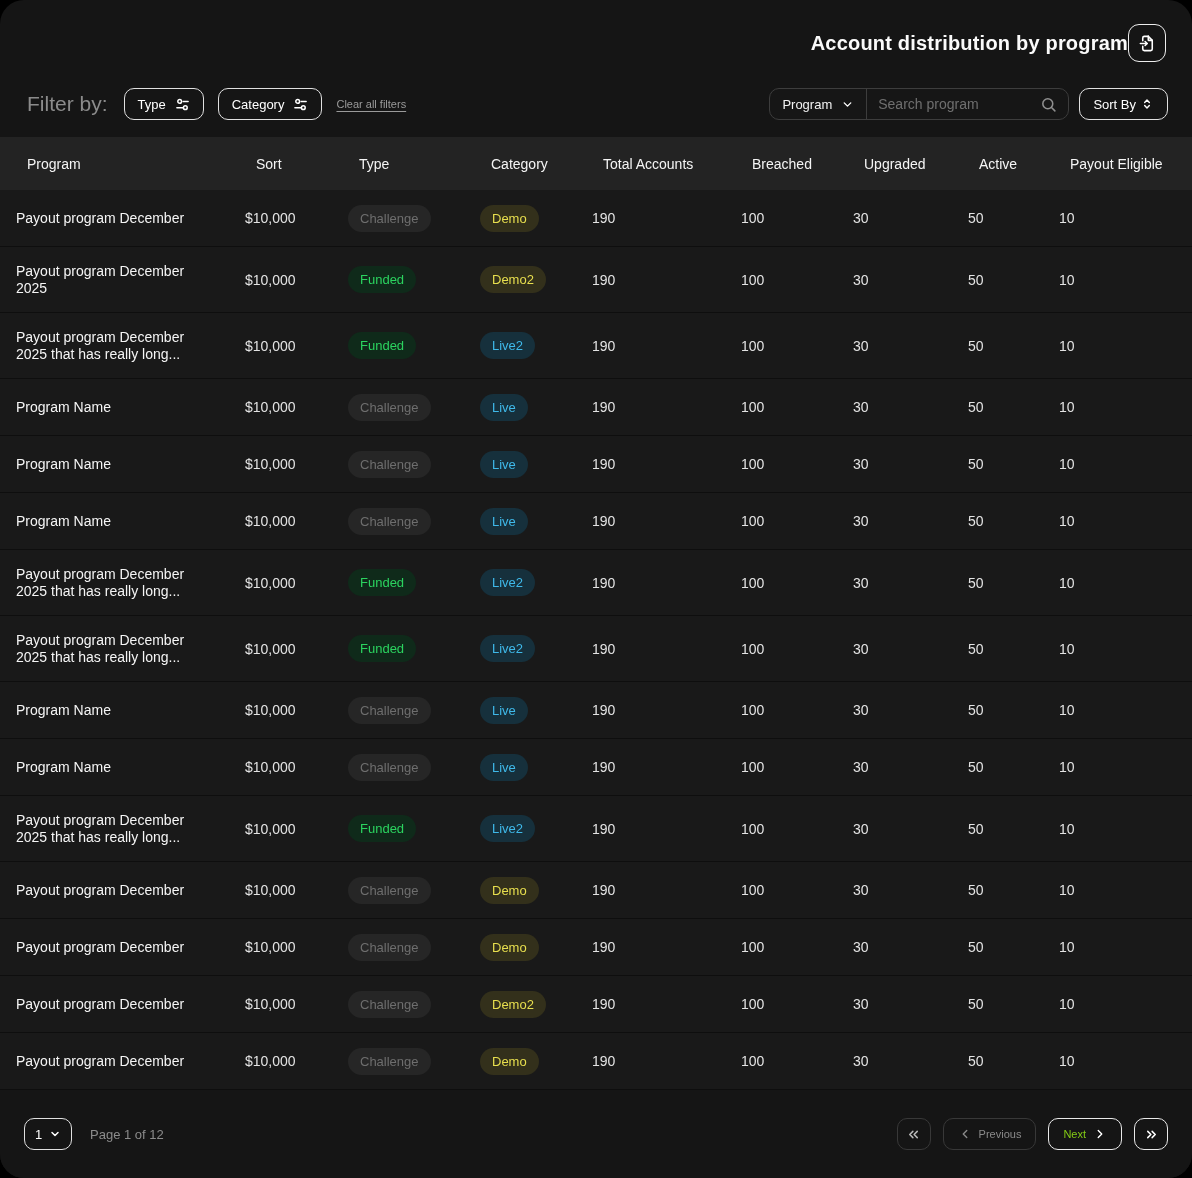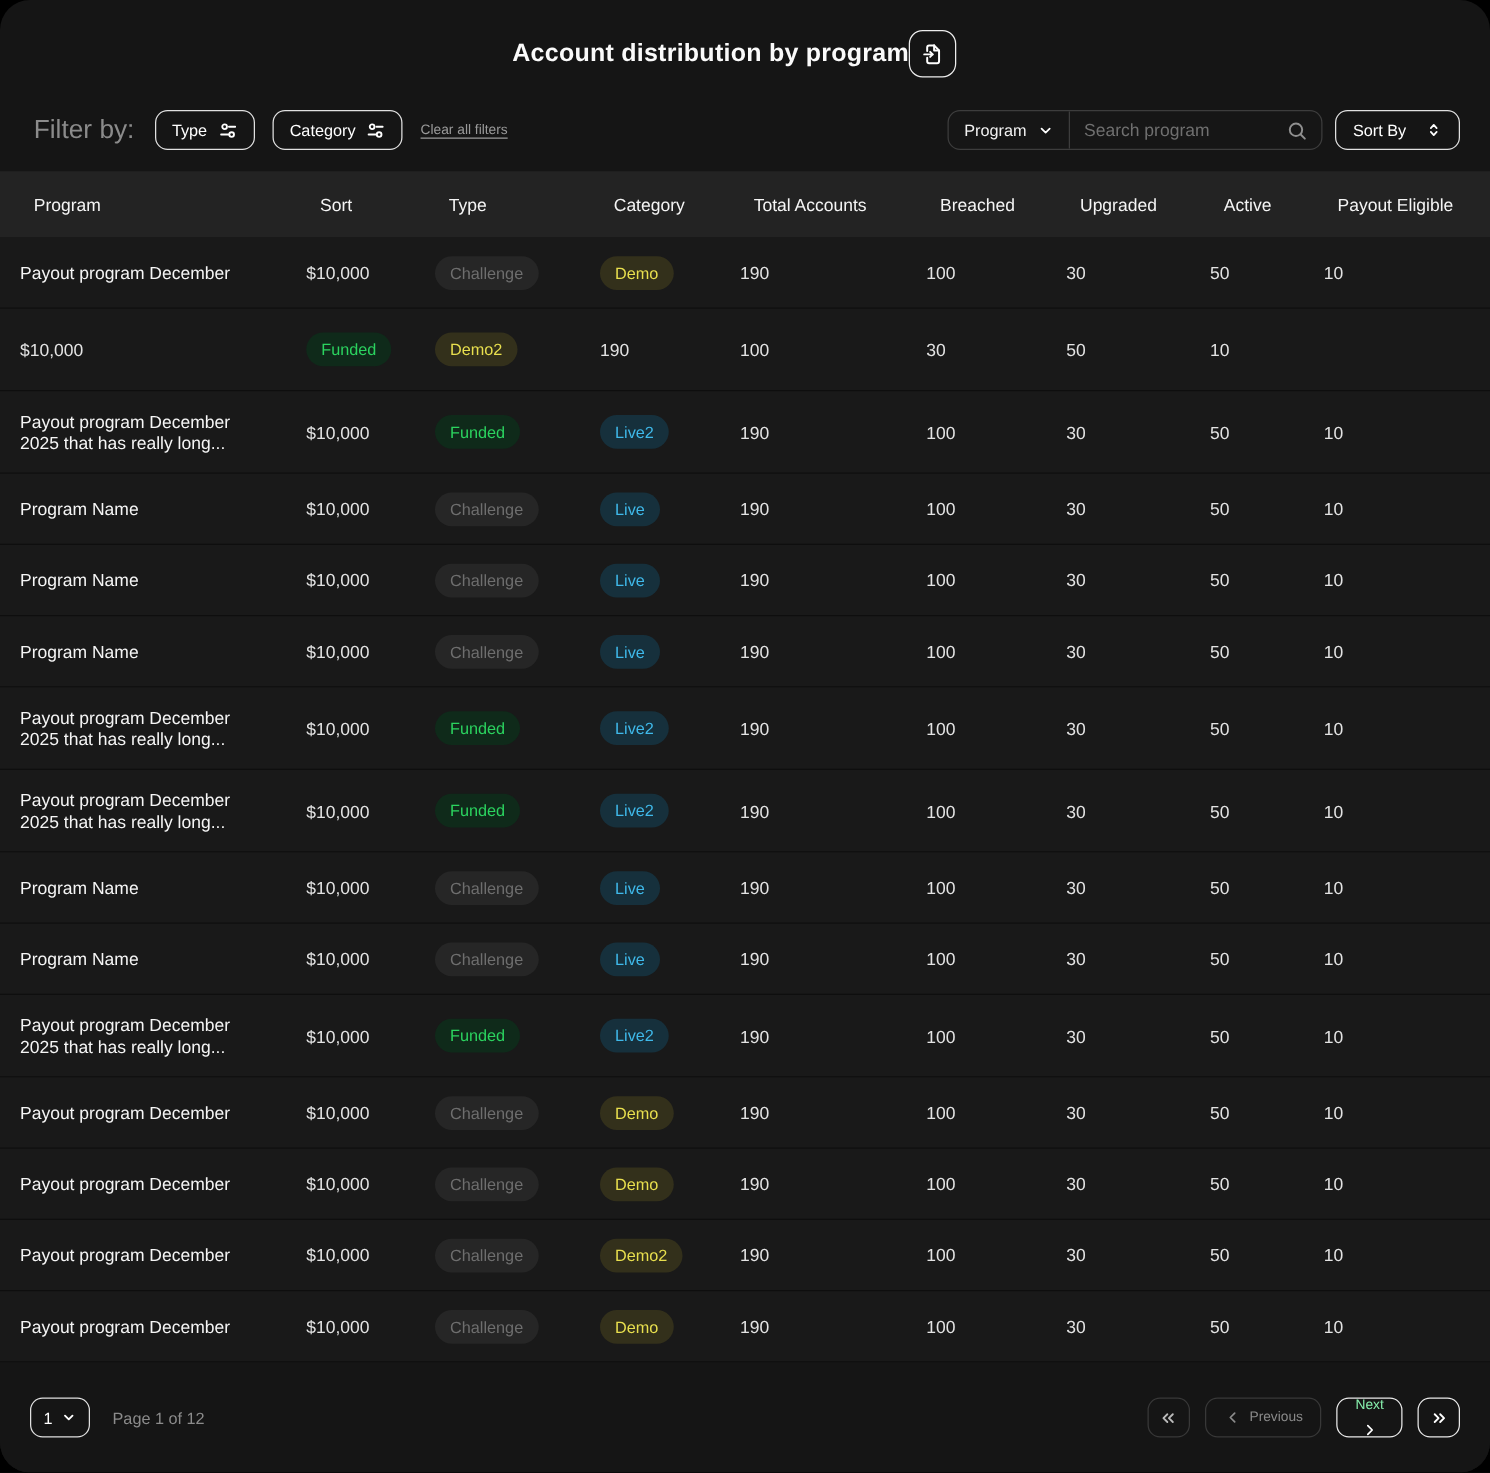--- a/index.html
+++ b/index.html
@@ -12,22 +12,22 @@
   .card {
     width:1192px; height:1178px;
     background:#151515;
     border-radius:24px;
     overflow:hidden;
     display:flex; flex-direction:column;
   }
 
   
   .topbar {
-    display:flex; align-items:center; justify-content:center;
-    padding:24px 44px 0 27px;
+    display:flex; align-items:center; justify-content:flex-end;
+    padding:24px 26px 0 27px;
   }
   .page-title {
     margin:0; font-size:20px; font-weight:600; color:#fafafa; letter-spacing:.2px;
   }
   .icon-btn {
     width:38px; height:38px;
     border:1.4px solid #ededed; border-radius:11px;
     background:transparent;
     display:flex; align-items:center; justify-content:center;
     cursor:pointer;
@@ -72,21 +72,21 @@
   .combo-select svg { stroke:#fff; }
   .search-combo input {
     flex:1; min-width:0;
     background:transparent; border:none; outline:none;
     color:#e8e8e8; font-size:14px; padding:0 8px 0 11px;
     font-family:inherit;
   }
   .search-combo input::placeholder { color:#6f6f6f; }
   .search-icon-wrap { padding-right:11px; display:flex; align-items:center; }
   .search-icon-wrap svg { stroke:#8f8f8f; }
-  .sort-btn { margin-right:0; gap:15px; }
+  .sort-btn { margin-right:0; gap:4px; }
 
   
   .grid {
     display:grid;
     grid-template-columns:229px 103px 132px 112px 149px 112px 115px 91px 1fr;
     align-items:center;
     padding:0 20px 0 27px;
   }
   .thead {
     margin-top:17px;
@@ -135,21 +135,21 @@
     height:32px; border-radius:10px;
     display:inline-flex; align-items:center; justify-content:center; gap:7px;
     background:transparent; font-size:11px; font-family:inherit; cursor:pointer;
     border:1px solid;
   }
   .pg-icon { width:34px; padding:0; }
   .pg-text { padding:0 14px; }
   .pg-dim  { border-color:#383838; color:#8a8a8a; }
   .pg-dim svg { stroke:#b9b9b9; }
   .pg-dim.pg-text svg { stroke:#8a8a8a; }
-  .pg-lit  { border-color:#e9e9e9; color:#86efac;flex-direction:column; }
+  .pg-lit  { border-color:#e9e9e9; color:#84cc16; }
   .pg-lit svg { stroke:#fff; }
 </style>
 </head>
 <body>
 
 <div class="card">
 
   <div class="topbar">
     <h1 class="page-title">Account distribution by program</h1>
     <button class="icon-btn">
@@ -243,20 +243,21 @@
         <div class="cell">$10,000</div>
         <div class="cell"><span class="badge badge-neutral">Challenge</span></div>
         <div class="cell"><span class="badge badge-yellow">Demo</span></div>
         <div class="cell">190</div>
         <div class="cell">100</div>
         <div class="cell">30</div>
         <div class="cell">50</div>
         <div class="cell">10</div>
       </div>
       <div class="grid trow tall">
+        <div class="cell cell-program">Payout program December 2025</div>
         <div class="cell">$10,000</div>
         <div class="cell"><span class="badge badge-green">Funded</span></div>
         <div class="cell"><span class="badge badge-yellow">Demo2</span></div>
         <div class="cell">190</div>
         <div class="cell">100</div>
         <div class="cell">30</div>
         <div class="cell">50</div>
         <div class="cell">10</div>
       </div>
       <div class="grid trow tall">

